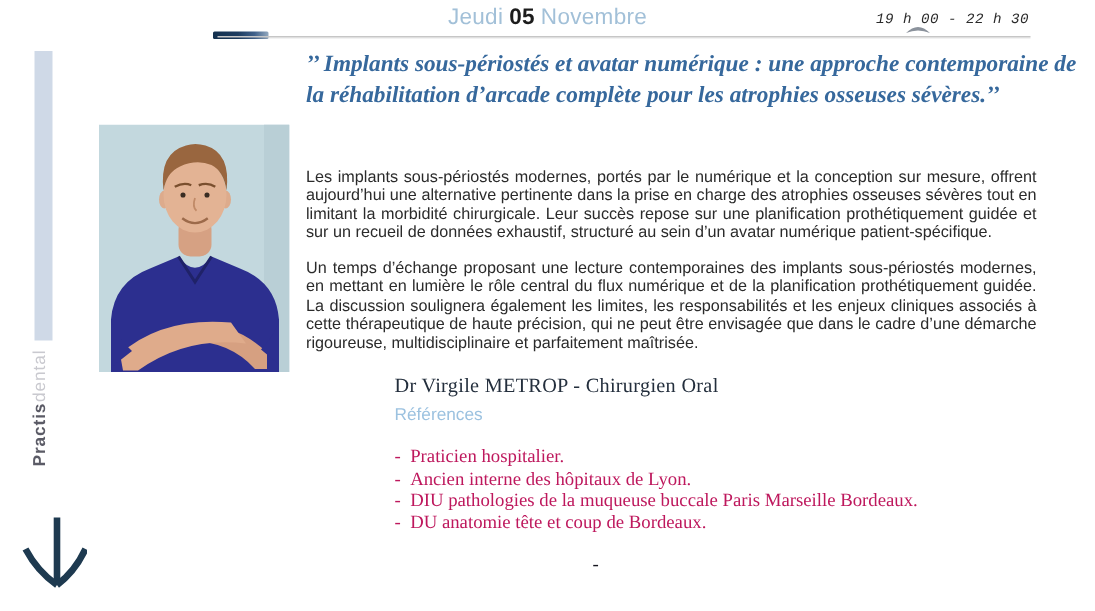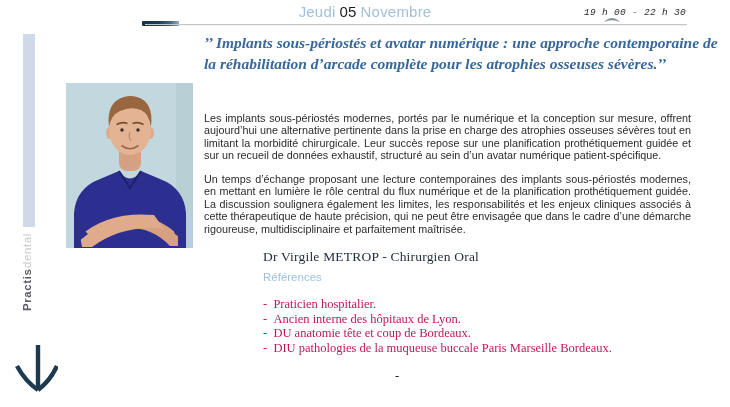--- a/index.html
+++ b/index.html
@@ -2,21 +2,21 @@
 <html><head>
 <meta charset="utf-8">
 <style>
   html,body{margin:0;padding:0;background:#ffffff;}
   .page{position:relative;width:730px;height:407px;background:#ffffff;overflow:hidden;
         font-family:"Liberation Sans",sans-serif;}
 
   
   .date{position:absolute;top:3px;left:0;right:0;text-align:center;
         font-size:15px;letter-spacing:.2px;color:#a2c0d8;}
-  .date .num{color:#1c1c1c;font-weight:400;padding:0 4px;}
+  .date .num{color:#1c1c1c;font-weight:700;padding:0 4px;}
   .time{position:absolute;top:7px;right:44px;font-family:Liberation Mono, monospace;
         font-style:italic;font-size:9.5px;color:#2a2a2a;letter-spacing:.3px;}
   .gradbar{position:absolute;left:142px;top:21px;width:37px;height:5px;border-radius:1px;
         background:linear-gradient(90deg,#14304e 0%,#1d3c60 45%,#41618a 75%,#93a9bf 100%);}
   .hline{position:absolute;left:145px;top:24px;width:542px;height:1px;background:#c6c6c6;
         box-shadow:0 1px 0 rgba(0,0,0,.05);}
   .marker{position:absolute;left:603px;top:16px;width:18px;height:7px;}
 
   
   .title{position:absolute;left:204px;top:33px;width:516px;margin:0;
@@ -106,18 +106,18 @@
   <div class="paragraphs">
     <p>Les implants sous-périostés modernes, portés par le numérique et la conception sur mesure, offrent aujourd’hui une alternative pertinente dans la prise en charge des atrophies osseuses sévères tout en limitant la morbidité chirurgicale. Leur succès repose sur une planification prothétiquement guidée et sur un recueil de données exhaustif, structuré au sein d’un avatar numérique patient-spécifique.</p>
     <p>Un temps d’échange proposant une lecture contemporaines des implants sous-périostés modernes, en mettant en lumière le rôle central du flux numérique et de la planification prothétiquement guidée. La discussion soulignera également les limites, les responsabilités et les enjeux cliniques associés à cette thérapeutique de haute précision, qui ne peut être envisagée que dans le cadre d’une démarche rigoureuse, multidisciplinaire et parfaitement maîtrisée.</p>
   </div>
 
   <div class="speaker">Dr Virgile METROP - Chirurgien Oral</div>
   <div class="refs-label">Références</div>
   <ul class="refs">
     <li>Praticien hospitalier.</li>
     <li>Ancien interne des hôpitaux de Lyon.</li>
+    <li>DIU pathologies de la muqueuse buccale Paris Marseille Bordeaux.</li>
     <li>DU anatomie tête et coup de Bordeaux.</li>
-    <li>DIU pathologies de la muqueuse buccale Paris Marseille Bordeaux.</li>
   </ul>
   <div class="dash">-</div>
 
 </div>
 
 </body></html>

